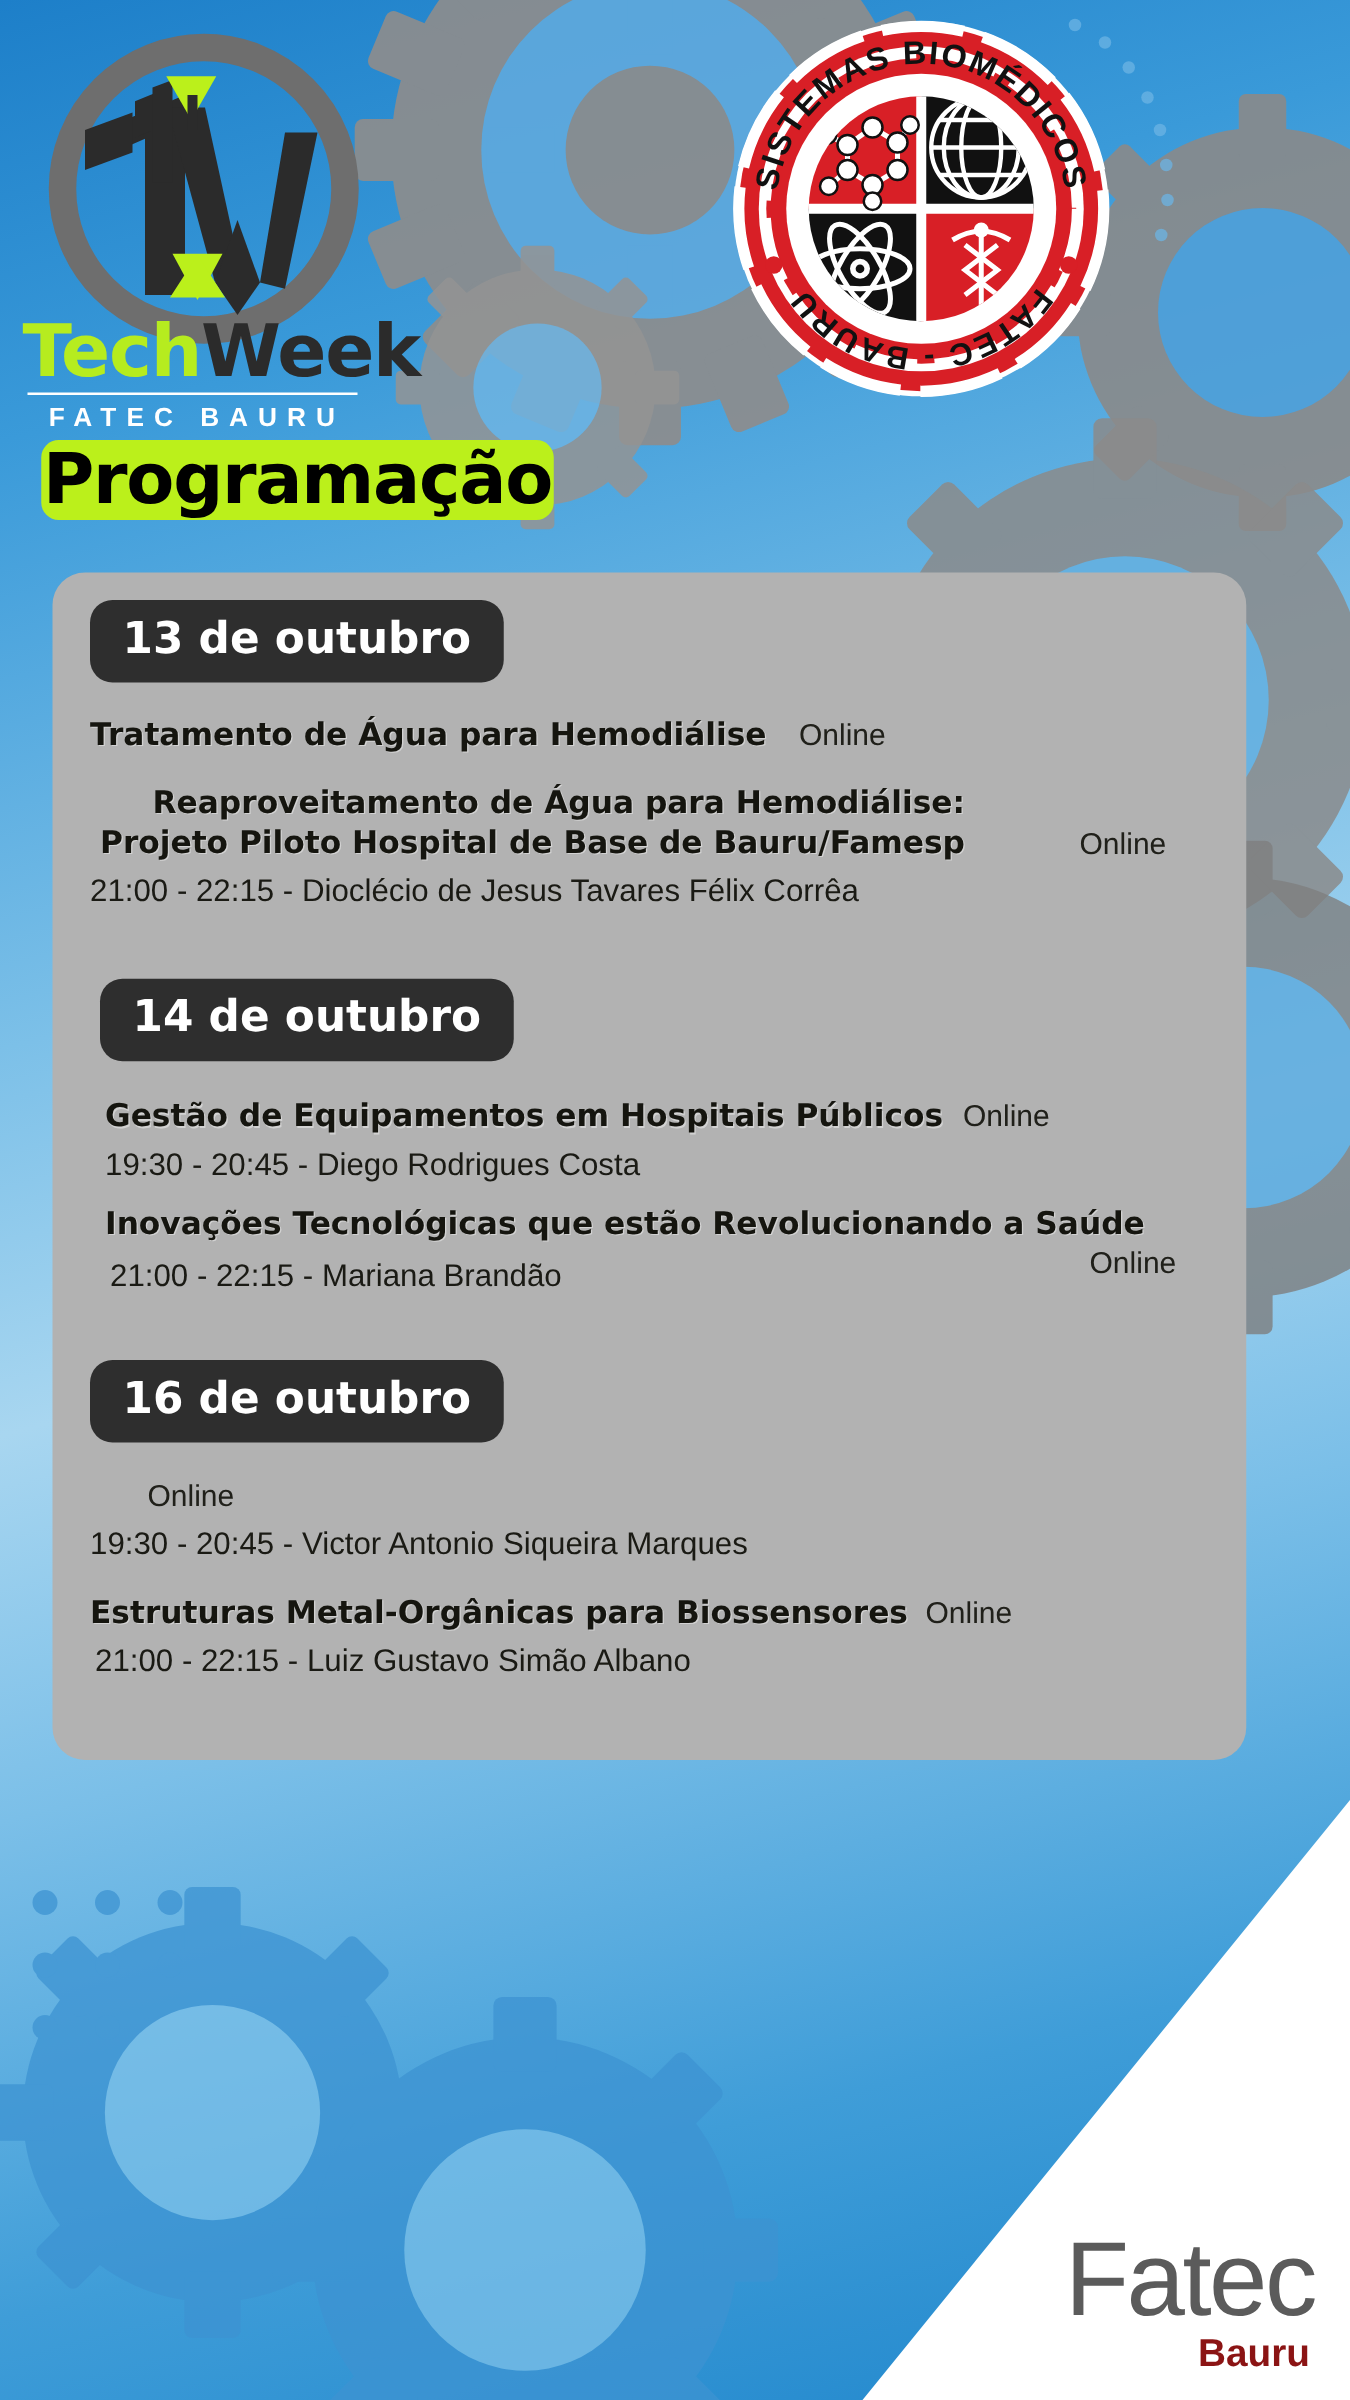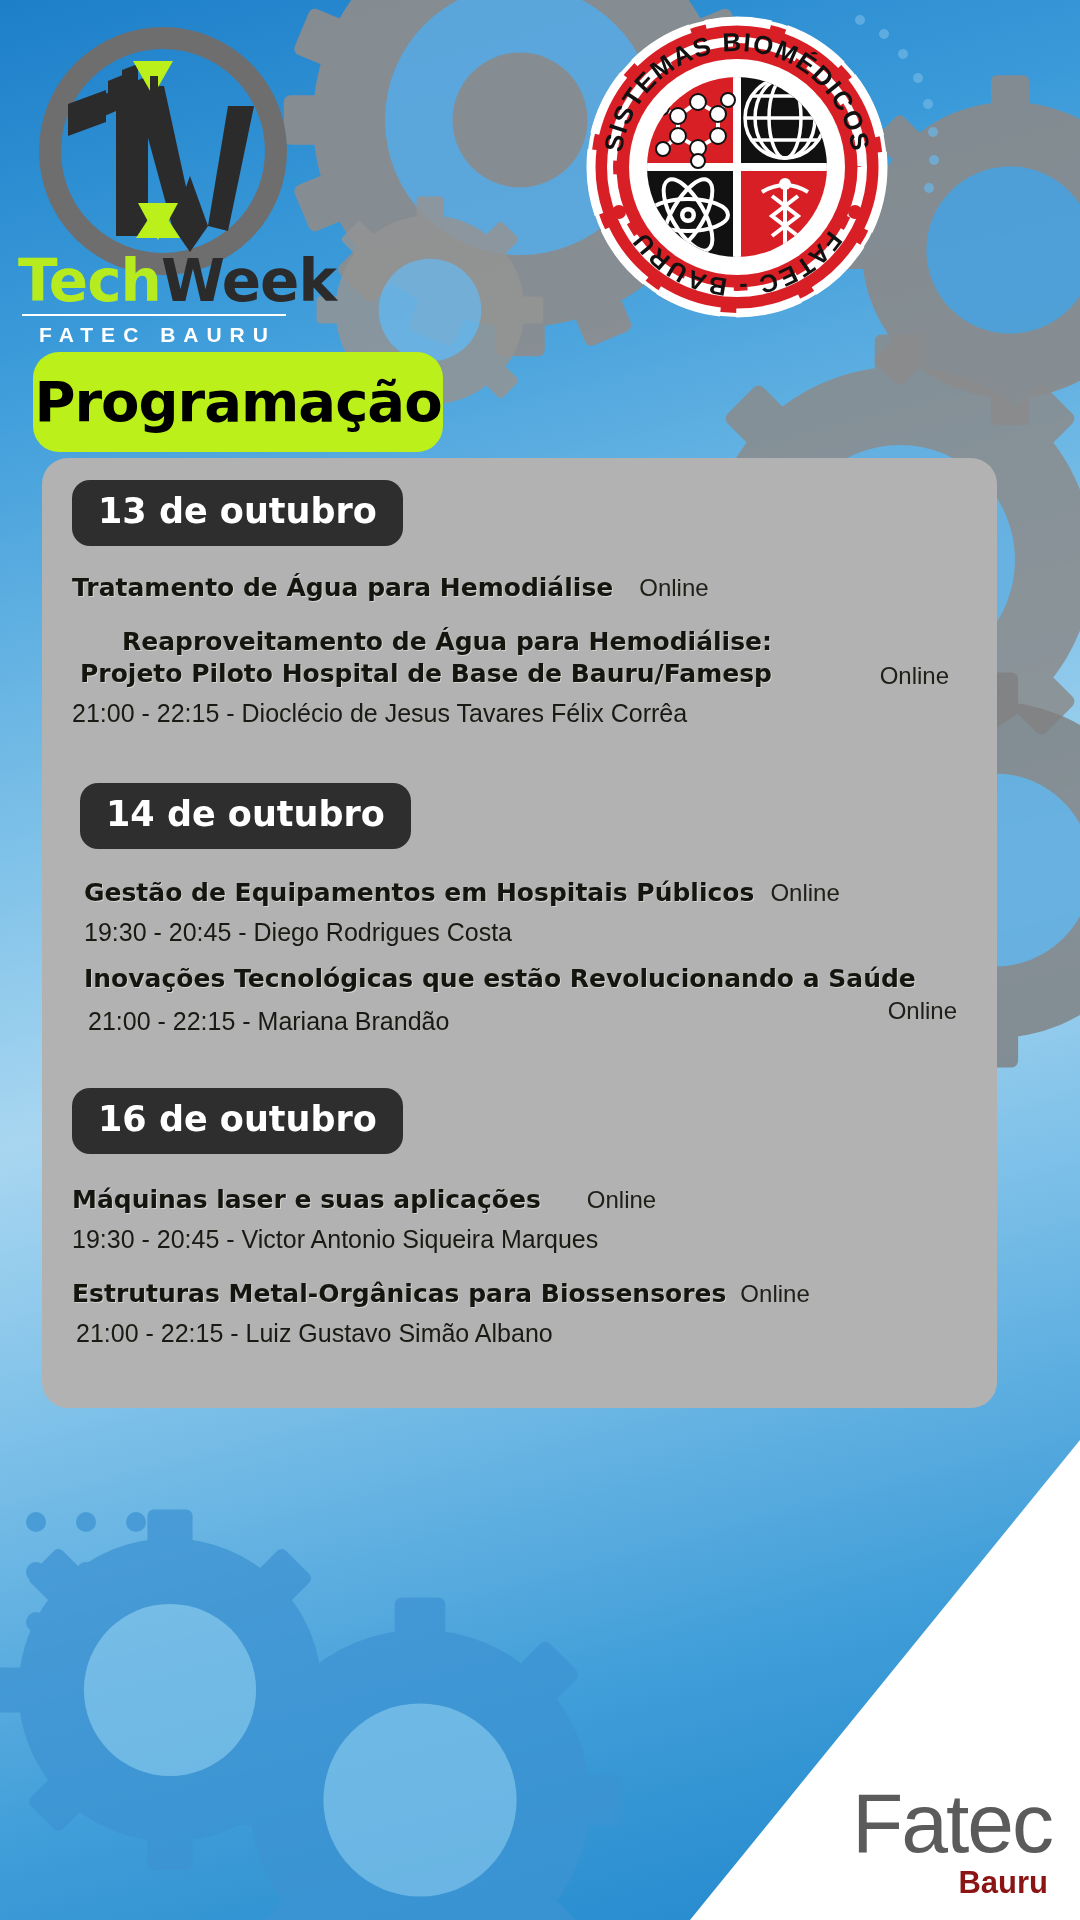--- a/index.html
+++ b/index.html
@@ -81,23 +81,23 @@
     width: 302px;
     height: 302px;
   }
 
   
   .prog-banner {
     position: absolute;
     left: 33px;
     top: 352px;
     width: 410px;
-    height: 100px;
+    height: 64px;
     background: #bbf01b;
-    border-radius: 26px;
+    border-radius: 14px;
     display: flex;
     align-items: center;
     justify-content: center;
   }
   .prog-banner span {
     font-family: "DejaVu Sans", sans-serif;
     font-size: 56px;
     font-weight: bold;
     color: #000000;
     letter-spacing: -1px;
@@ -159,21 +159,21 @@
   .day { position: absolute; left: 0; width: 100%; }
 
   .day1 { top: 22px;  padding-left: 30px; }
   .day2 { top: 325px; padding-left: 38px; }
   .day3 { top: 630px; padding-left: 30px; }
 
   .d1-badge { margin-left: 0px; }
   .d2-badge { margin-left: 0px; }
   .d3-badge { margin-left: 0px; text-align: center; }
 
-  .ev-block { padding-right: 18px; }
+  .ev-block { padding-right: 34px; }
   .fatec-logo {
     position: absolute;
     right: 28px;
     bottom: 22px;
     text-align: right;
     line-height: 1;
   }
   .fatec-main {
     font-family: "Liberation Sans", sans-serif;
     font-size: 84px;
@@ -534,21 +534,20 @@
         </div>
         <div class="event-meta" style="margin-top:10px; padding-left:4px;">21:00 - 22:15 - Mariana Brandão</div>
       </div>
     </div>
 
     <div class="day day3">
       <div class="day-badge d3-badge">16 de outubro</div>
 
       <div class="ev-block" style="margin-top:30px;">
         <div class="event-head">
-          <span class="event-title">Máquinas laser e suas aplicações</span>
           <span class="event-mode" style="margin-left:46px;">Online</span>
         </div>
         <div class="event-meta" style="margin-top:7px;">19:30 - 20:45 - Victor Antonio Siqueira Marques</div>
       </div>
 
       <div class="ev-block" style="margin-top:22px;">
         <div class="event-head">
           <span class="event-title">Estruturas Metal-Orgânicas para Biossensores</span>
           <span class="event-mode" style="margin-left:14px;">Online</span>
         </div>

